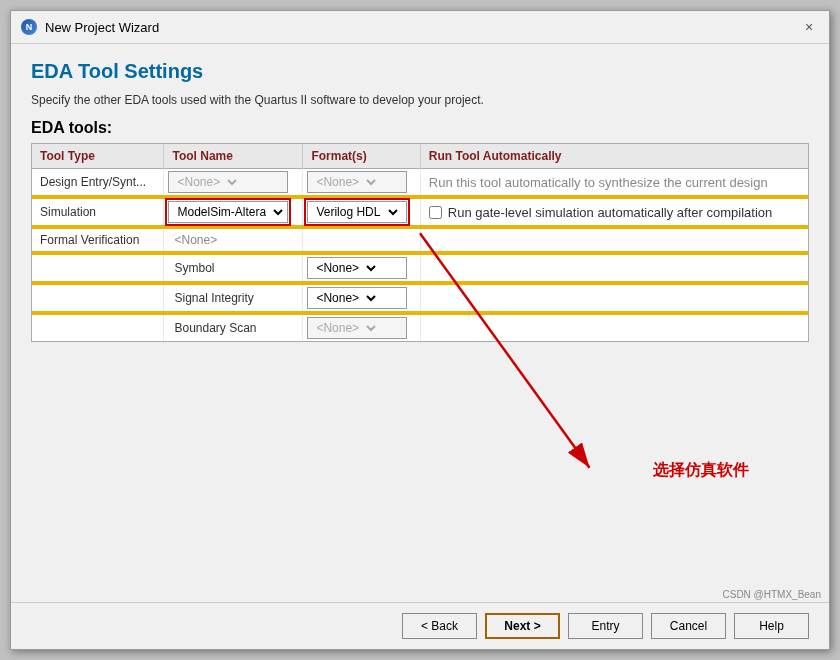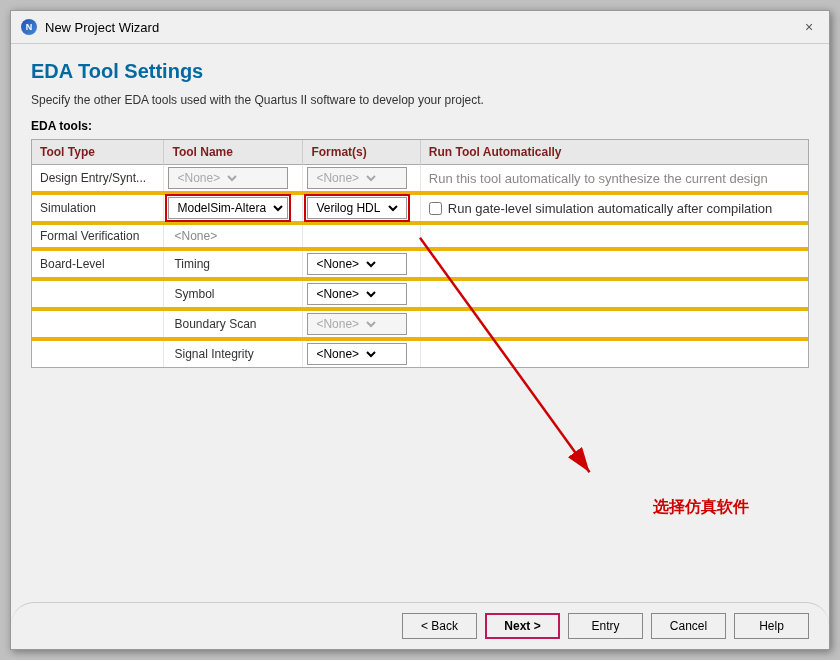--- a/index.html
+++ b/index.html
@@ -77,21 +77,21 @@
       font-weight: bold;
       color: #0369a1;
       margin-bottom: 10px;
     }
     .description {
       font-size: 12px;
       color: #333;
       margin-bottom: 12px;
     }
     .section-label {
-      font-size: 12px;
+      font-size: 16px;
       font-weight: bold;
       color: #000;
       margin-bottom: 6px;
     }
     .table-container {
       border: 1px solid #aaa;
       background: #fff;
       flex: 1;
       overflow: auto;
     }
@@ -180,34 +180,33 @@
       cursor: pointer;
     }
     .footer {
       display: flex;
       align-items: center;
       justify-content: flex-end;
       padding: 10px 20px;
       gap: 8px;
       border-top: 1px solid #ccc;
       background: #f0f0f0;
-      border-radius: 23px;
     }
     .footer-btn {
       min-width: 75px;
       height: 26px;
       padding: 0 14px;
       font-size: 12px;
       border: 1px solid #888;
       background: #f0f0f0;
       cursor: pointer;
       color: #000;
     }
     .footer-btn.primary {
-      border: 2px solid #be185d;
+      border: 2px solid #a16207;
       font-weight: bold;
     }
     
     .outline-red {
       outline: 2px solid #cc0000;
       outline-offset: 1px;
     }
     
     .diagram-container {
       position: relative;
@@ -220,21 +219,21 @@
       width: 100%;
       height: 100%;
       z-index: 10;
     }
     .chinese-label {
       position: absolute;
       color: #cc0000;
       font-size: 16px;
       font-weight: bold;
       right: 60px;
-      bottom: 68px;
+      bottom: 92px;
       pointer-events: none;
       z-index: 20;
       white-space: nowrap;
     }
   </style>
 </head>
 <body>
 
 <div class="window">
 
@@ -294,48 +293,40 @@
                   </div>
                 </td>
               </tr>
               <tr>
                 <td class="cell-type">Formal Verification</td>
                 <td style="padding: 2px 4px;"><span style="color: rgb(136, 136, 136); font-size: 12px; display: inline-block; padding: 2px 6px;">&lt;None&gt;</span></td>
                 <td style="padding: 2px 4px;"></td>
                 <td></td>
               </tr>
               <tr>
-                <td class="cell-type">Board-Level</td>
-                <td style="padding: 2px 4px;"><span style="font-size: 12px; display: inline-block; padding: 2px 6px;">Timing</span></td>
-                <td style="padding: 2px 4px;"><div class="select-wrapper format-select">
-                    <select><option>&lt;None&gt;</option></select>
-                  </div></td>
-                <td></td>
-              </tr>
-              <tr>
                 <td class="cell-type"></td>
                 <td style="padding: 2px 4px;"><span style="font-size: 12px; display: inline-block; padding: 2px 6px;">Symbol</span></td>
                 <td style="padding: 2px 4px;"><div class="select-wrapper format-select">
                     <select><option>&lt;None&gt;</option></select>
                   </div></td>
                 <td></td>
               </tr>
               <tr>
                 <td class="cell-type"></td>
+                <td style="padding: 2px 4px;"><span style="font-size: 12px; display: inline-block; padding: 2px 6px;">Signal Integrity</span></td>
+                <td style="padding: 2px 4px;"><div class="select-wrapper format-select">
+                    <select><option>&lt;None&gt;</option></select>
+                  </div></td>
+                <td></td>
+              </tr>
+              <tr>
+                <td class="cell-type"></td>
                 <td style="padding: 2px 4px;"><span style="font-size: 12px; display: inline-block; padding: 2px 6px;">Boundary Scan</span></td>
                 <td style="padding: 2px 4px;"><div class="select-wrapper format-select disabled">
                     <select disabled=""><option>&lt;None&gt;</option></select>
-                  </div></td>
-                <td></td>
-              </tr>
-              <tr>
-                <td class="cell-type"></td>
-                <td style="padding: 2px 4px;"><span style="font-size: 12px; display: inline-block; padding: 2px 6px;">Signal Integrity</span></td>
-                <td style="padding: 2px 4px;"><div class="select-wrapper format-select">
-                    <select><option>&lt;None&gt;</option></select>
                   </div></td>
                 <td></td>
               </tr>
             </tbody>
         </table>
       </div>
 
       <svg class="arrow-annotation" xmlns="http://www.w3.org/2000/svg" viewBox="0 0 780 400">
         <defs>
           <marker id="arrowhead" markerWidth="10" markerHeight="7" refX="10" refY="3.5" orient="auto">
@@ -343,20 +334,21 @@
           </marker>
         </defs>
 
         <line x1="390" y1="75" x2="560" y2="310" stroke="#cc0000" stroke-width="2.5" marker-end="url(#arrowhead)"></line>
       </svg>
 
       <div class="chinese-label">选择仿真软件</div>
     </div>
   </div>
 
+  <div style="text-align:right; font-size:10px; color:#888; padding:0 8px 2px 0;">CSDN @HTMX_Bean</div>
   <div class="footer">
     <button class="footer-btn">&lt; Back</button>
     <button class="footer-btn primary">Next &gt;</button>
     <button class="footer-btn">Entry</button>
     <button class="footer-btn">Cancel</button>
     <button class="footer-btn">Help</button>
   </div>
 </div>
 
 </body></html>

